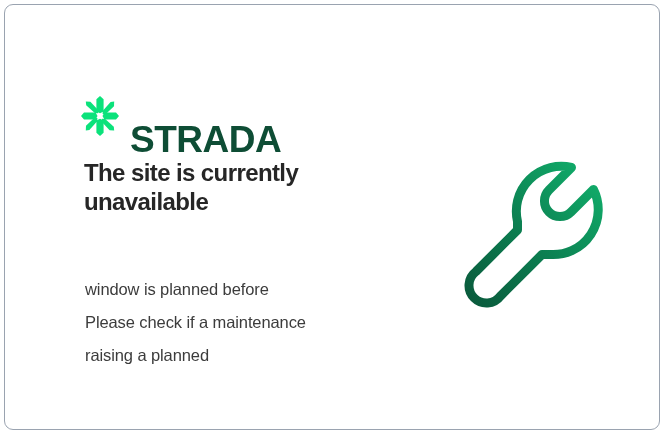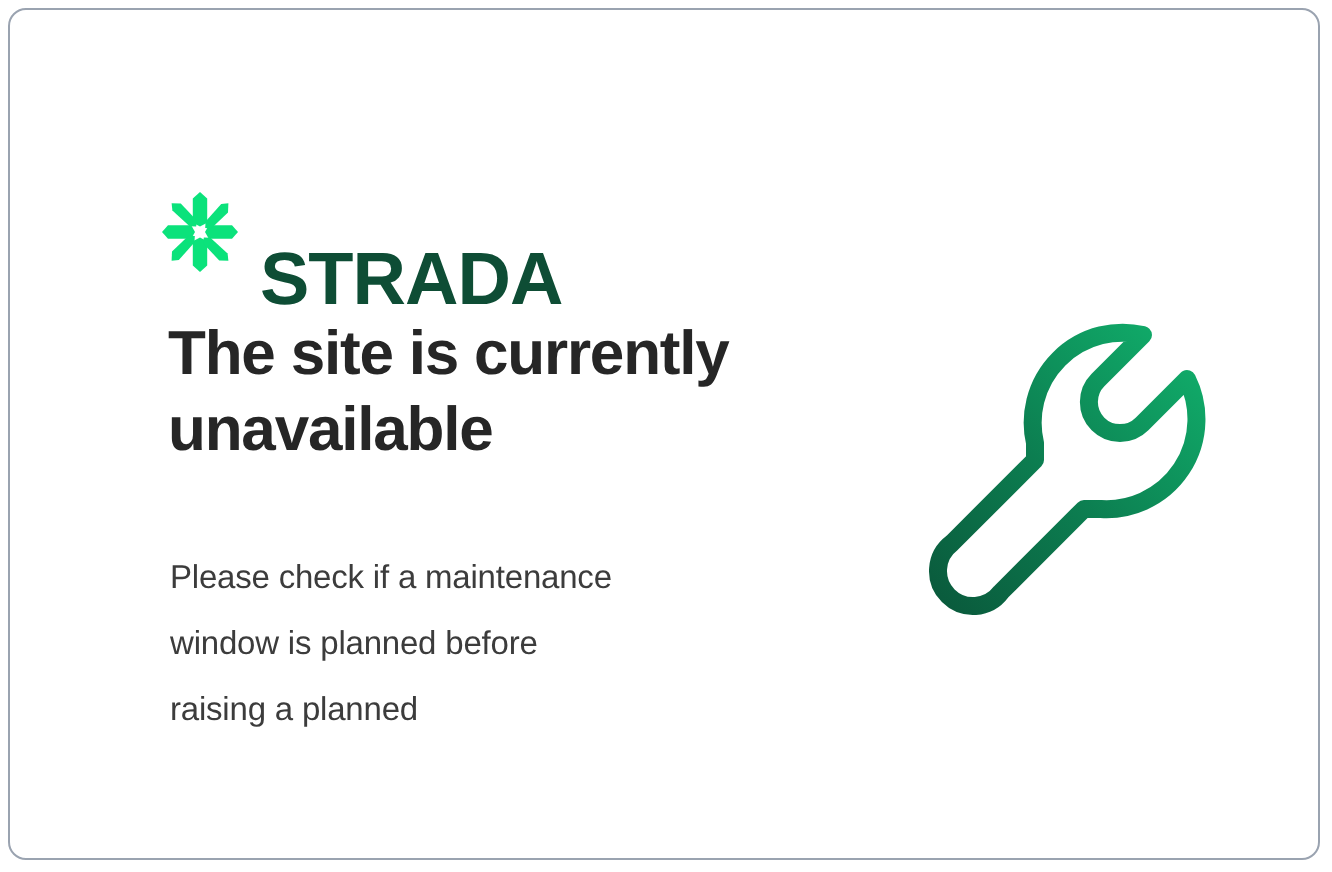--- a/index.html
+++ b/index.html
@@ -57,21 +57,21 @@
     white-space: nowrap;
     margin-top: 48px;
   }
 
   
   .headline {
     position: absolute;
     left: 79px;
     top: 153px;
     width: 340px;
-    font-size: 31px;
+    font-size: 24px;
     font-weight: bold;
     line-height: 1.22;
     letter-spacing: -0.6px;
     color: #262626;
     margin: 0;
   }
 
   
   .body-copy {
     position: absolute;
@@ -128,22 +128,22 @@
         </svg>
       </span>
       <span class="brand-word">STRADA</span>
     </div>
 
     
     <h1 class="headline">The site is currently unavailable</h1>
 
     
     <p class="body-copy">
+      <span class="ln">window is planned before</span>
       <span class="ln">Please check if a maintenance</span>
-      <span class="ln">window is planned before</span>
       <span class="ln">raising a planned</span>
     </p>
 
     
     <span>
       <svg class="wrench" viewBox="0 0 160 155" xmlns="http://www.w3.org/2000/svg" aria-hidden="true">
         <defs>
           <linearGradient id="wrenchGrad" x1="0" y1="1" x2="1" y2="0">
             <stop offset="0%" stop-color="#0A5A3C"></stop>
             <stop offset="45%" stop-color="#0C7D50"></stop>

